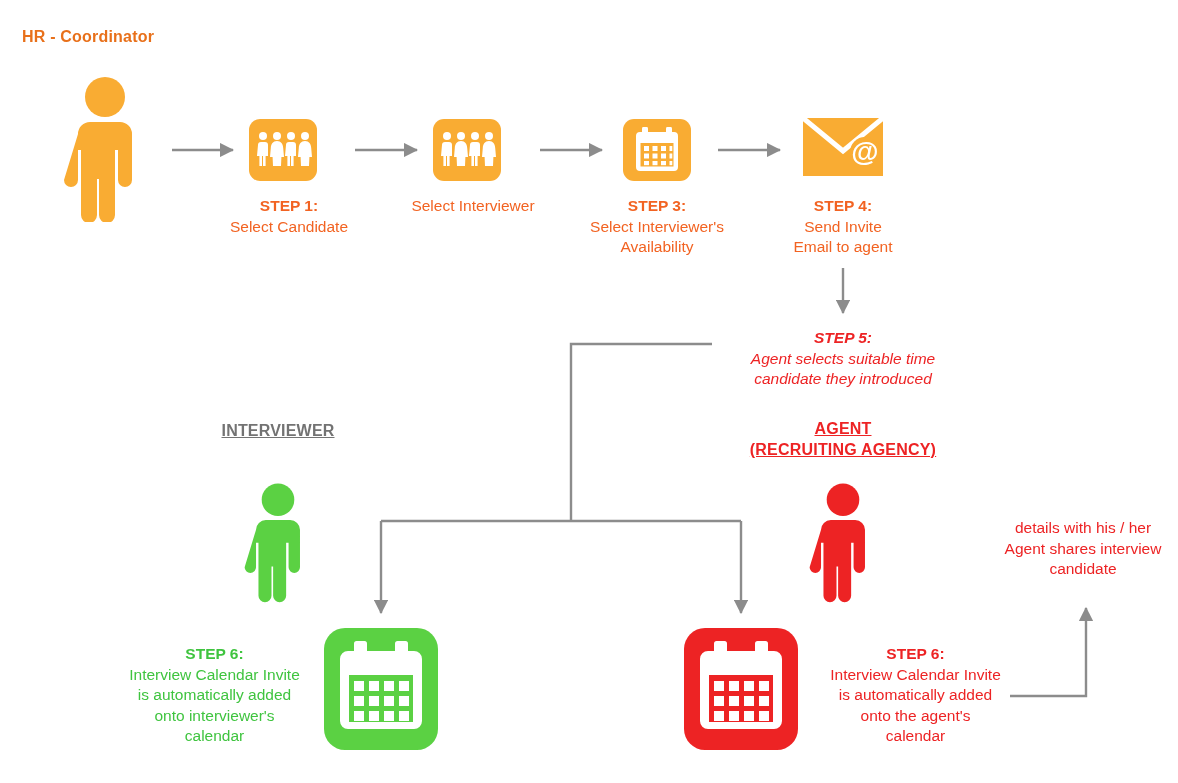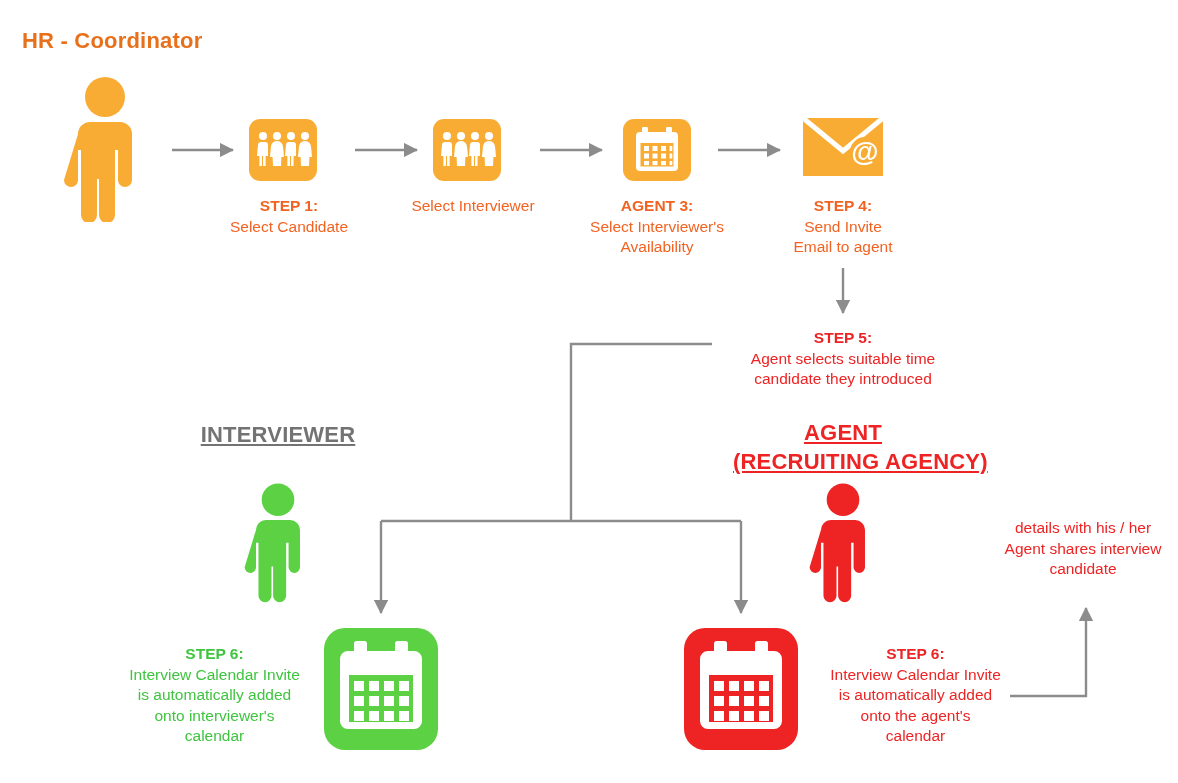--- a/index.html
+++ b/index.html
@@ -16,21 +16,21 @@
     width: 1178px;
     height: 783px;
     background: #ffffff;
     overflow: hidden;
   }
   .abs { position: absolute; }
 
   
   .role-title {
     font-weight: bold;
-    font-size: 22px;
+    font-size: 16px;
     letter-spacing: 0.2px;
     white-space: nowrap;
   }
   .role-title.hr      { color: #E8701A; }
   .role-title.green   { color: #737373; text-decoration: underline; }
   .role-title.red     { color: #ED2324; text-decoration: underline; }
 
   .role-title.center { text-align: center; }
 
   
@@ -138,38 +138,38 @@
         <rect x="38" y="34.5" width="5" height="5"></rect>
         <rect x="46.5" y="34.5" width="2.8" height="5"></rect>
         <rect x="21" y="42" width="5" height="4.2"></rect>
         <rect x="29.5" y="42" width="5" height="4.2"></rect>
         <rect x="38" y="42" width="5" height="4.2"></rect>
         <rect x="46.5" y="42" width="2.8" height="4.2"></rect>
       </g>
     </g>
   </svg>
   <div class="abs step orange" style="left:547px; top:196px; width:220px;">
-    <span class="hd">AGENT 3:</span>
+    <span class="hd">STEP 3:</span>
     <span class="bd">Select Interviewer's</span>
     <span class="bd">Availability</span>
   </div>
 
   <svg class="abs" style="left:803px; top:118px;" width="80" height="58" viewBox="0 0 80 58">
     <rect x="0" y="0" width="80" height="58" fill="#F9AC33"></rect>
     <path d="M 0 0 L 40 33 L 80 0" fill="none" stroke="#ffffff" stroke-width="5"></path>
     <circle cx="62" cy="34" r="15" fill="#F9AC33"></circle>
     <text x="62" y="43" font-family="'Liberation Sans', sans-serif" font-size="28" font-weight="bold" fill="#ffffff" text-anchor="middle">@</text>
   </svg>
   <div class="abs step orange" style="left:743px; top:196px; width:200px;">
     <span class="hd">STEP 4:</span>
     <span class="bd">Send Invite</span>
     <span class="bd">Email to agent</span>
   </div>
 
-  <div class="abs step red" style="left:723px; top:328px; width:240px;">
+  <div class="abs step red" style="left:723px; top:328px; width:240px;font-style:italic;">
     <span class="hd">STEP 5:</span>
     <span class="bd">Agent selects suitable time</span>
     <span class="bd">candidate they introduced</span>
   </div>
 
   <div class="abs role-title green center" style="left:178px; top:422px; width:200px;">INTERVIEWER</div>
 
   <svg class="abs" style="left:243px; top:472px;" width="70" height="140" viewBox="0 0 86 146">
     <circle cx="43" cy="21" r="20" fill="#5BD143"></circle>
     <path d="M 16 58 a 12 12 0 0 1 12 -12 h 30 a 12 12 0 0 1 12 12 v 46

